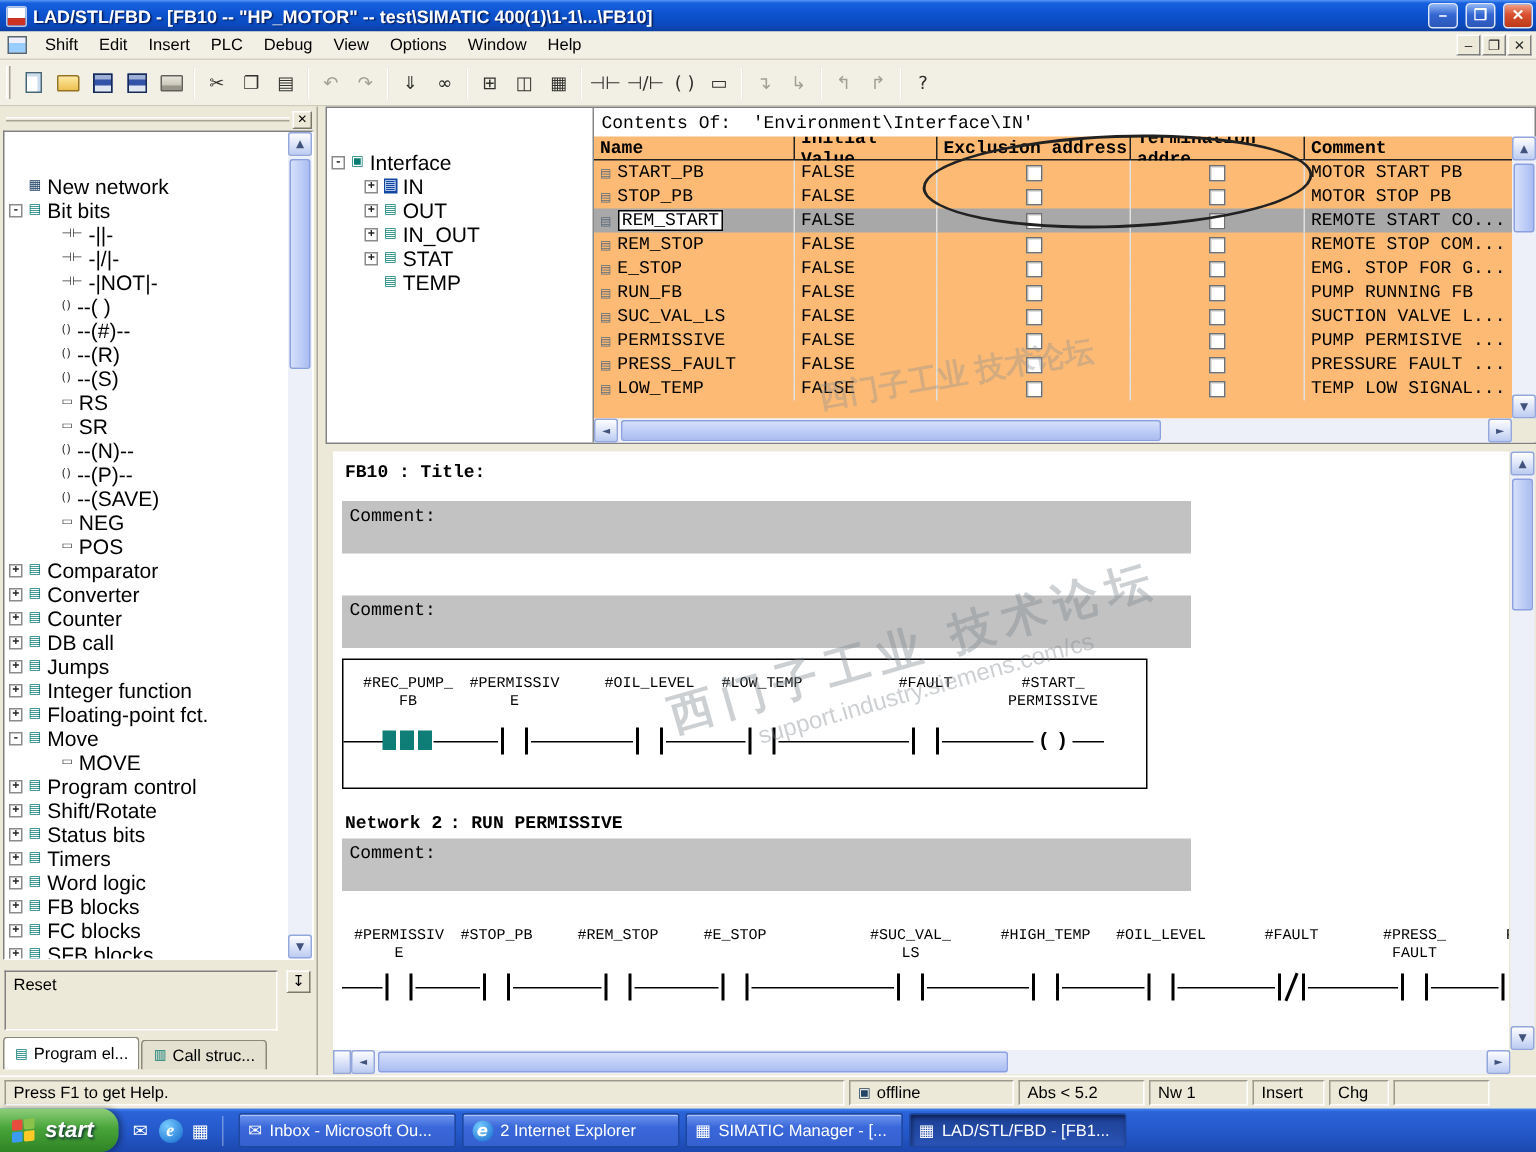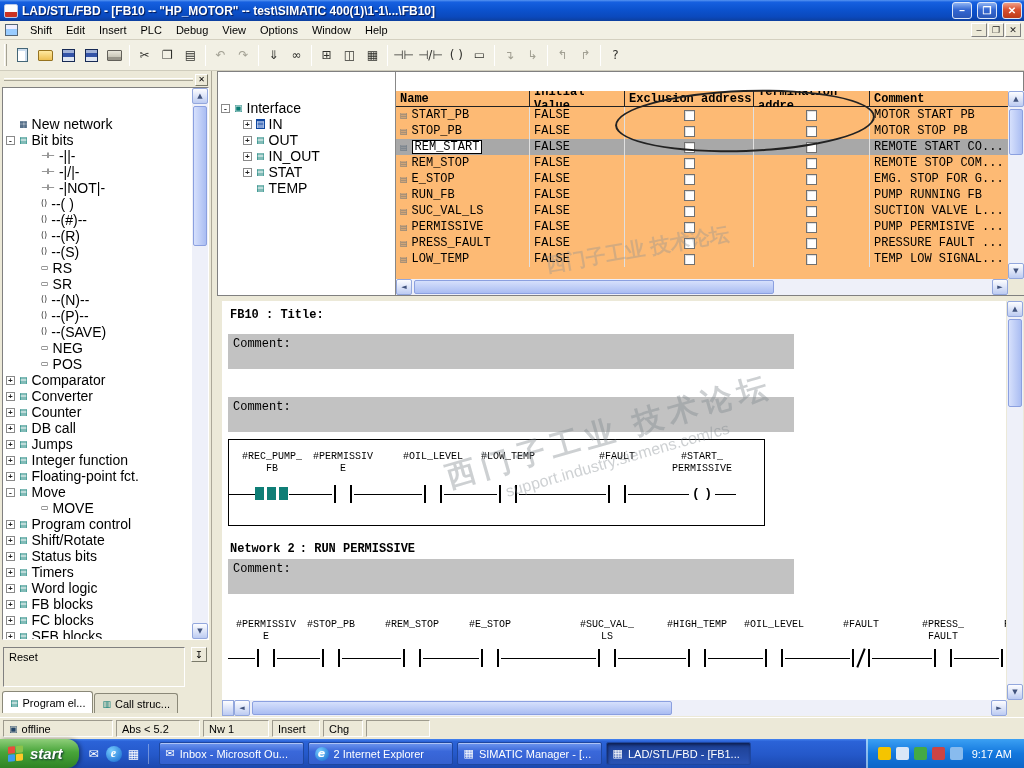--- a/index.html
+++ b/index.html
@@ -456,20 +456,21 @@
           <span class="texp">+</span>
           <span class="ticn">▤</span>
           <span class="tlbl">STAT</span>
         </div>
       <div class="trow lvl1">
           <span class="texp"></span>
           <span class="ticn">▤</span>
           <span class="tlbl">TEMP</span>
         </div>
     </div>
+    <div id="contents-of">Contents Of:  'Environment\Interface\IN'</div>
     <div id="dtable">
       <div id="dhead">
         <span class="dc hc w0">Name</span>
         <span class="dc hc w1">Initial Value</span>
         <span class="dc hc w2">Exclusion address</span>
         <span class="dc hc w3">Termination addre</span>
         <span class="dc w4">Comment</span>
       </div>
       <div class="drow">
           <span class="dc bc w0">
@@ -743,20 +744,23 @@
         </div>
       <div class="sbtn">►</div>
     </div>
     <div id="ecorner"></div>
   </div>
 
   <div id="wm2">西门子工业 技术论坛</div>
   <div id="ellipse"></div>
 
   <div id="statusbar">
+    <div class="scell" id="sc-help">
+        <span>Press F1 to get Help.</span>
+      </div>
     <div class="scell" style="width:110px">
         <span class="sic">▣</span>
         <span>offline</span>
       </div>
     <div class="scell" style="width:84px">
         <span>Abs &lt; 5.2</span>
       </div>
     <div class="scell" style="width:66px">
         <span>Nw 1</span>
       </div>
@@ -794,23 +798,15 @@
         <span>2 Internet Explorer</span>
       </div>
     <div class="task">
         <span class="ticon">▦</span>
         <span>SIMATIC Manager - [...</span>
       </div>
     <div class="task active">
         <span class="ticon">▦</span>
         <span>LAD/STL/FBD - [FB1...</span>
       </div>
-    <div id="tray">
-      <span class="trico" style="background:#f5c400"></span>
-      <span class="trico" style="background:#d9e6f7"></span>
-      <span class="trico" style="background:#44aa44"></span>
-      <span class="trico" style="background:#cc4444"></span>
-      <span class="trico" style="background:#88bbee"></span>
-      <span id="clock">9:17 AM</span>
-    </div>
   </div>
 
 </div>
 
 </body></html>

